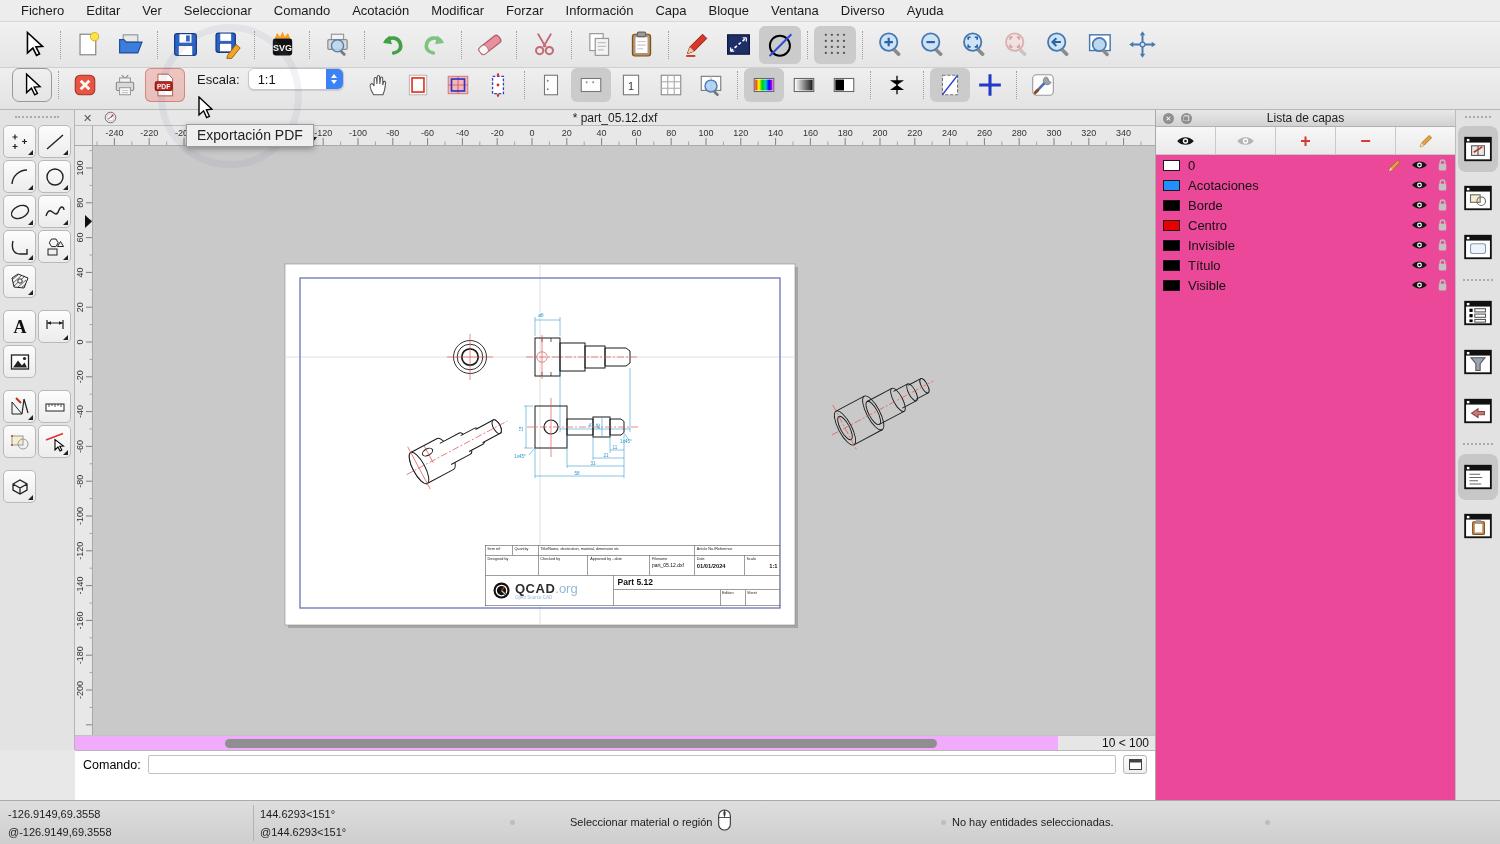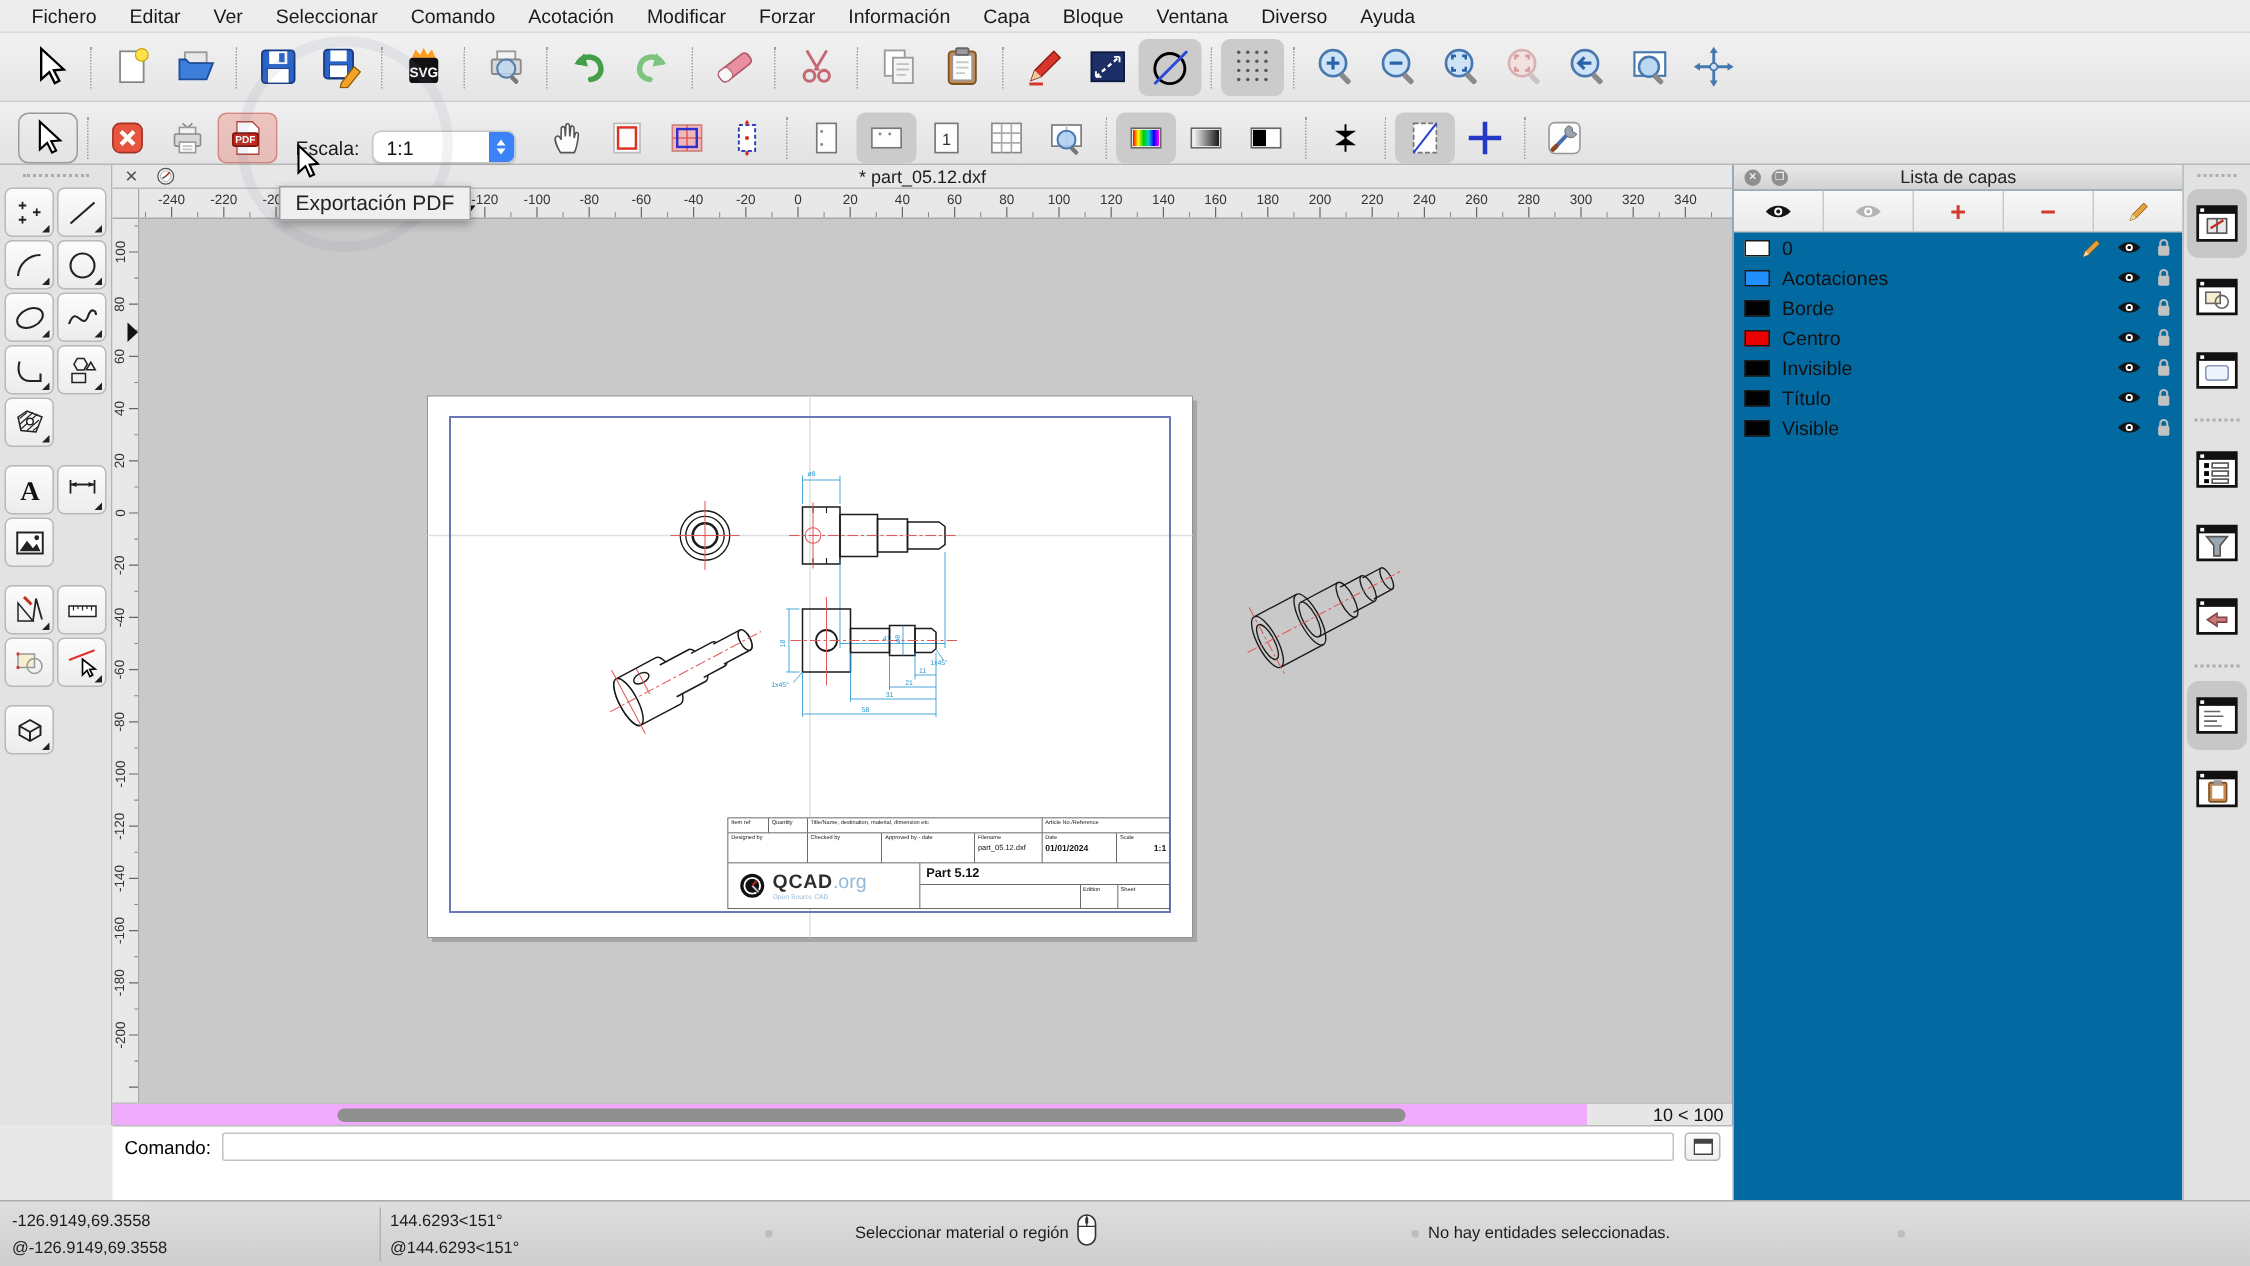--- a/index.html
+++ b/index.html
@@ -5,21 +5,21 @@
   * {margin:0;padding:0;box-sizing:border-box}
   html,body {width:1500px;height:844px}
   body {position:relative;font-family:"Liberation Sans",sans-serif;background:#e8e8e8;overflow:hidden}
 
   
   #menubar {position:absolute;left:0;top:0;width:1500px;height:22px;background:#ededed;border-bottom:1px solid #d8d8d8;display:flex;align-items:center;padding-left:10px;font-size:13px;color:#1a1a1a;z-index:5}
   .menu-item {padding:0 11px;line-height:22px;white-space:nowrap}
 
   
   #toolbar1 {position:absolute;left:0;top:22px;width:1500px;height:46px;background:linear-gradient(#f1f1f1,#e5e5e5);border-bottom:1px solid #cfcfcf;display:flex;align-items:center;padding-left:12px}
-  #toolbar2 {position:absolute;left:0;top:68px;width:1500px;height:42px;background:linear-gradient(#efefef,#e3e3e3);border-bottom:1px solid #b7b7b7;display:flex;align-items:flex-end;padding-left:12px}
+  #toolbar2 {position:absolute;left:0;top:68px;width:1500px;height:42px;background:linear-gradient(#efefef,#e3e3e3);border-bottom:1px solid #b7b7b7;display:flex;align-items:flex-start;padding-left:12px}
   .tbtn {width:42px;height:38px;display:flex;align-items:center;justify-content:center;border-radius:6px;flex:0 0 auto}
   .tbtn svg {width:29px;height:29px}
   #toolbar2 .tbtn {width:40px;height:34px}
   #toolbar2 .tbtn svg {width:26px;height:26px}
   .tbtn.active {background:#cbcbcb}
   .tbtn.disabled {opacity:.5}
   .tbtn.hover-pdf {background:rgba(235,90,75,.28);box-shadow:inset 0 0 0 1px rgba(190,60,50,.45)}
   .tbtn.pointer-boxed {border:1px solid #9a9a9a;border-radius:7px;width:46px}
   .tsep {width:1px;height:28px;border-left:1px dotted #9e9e9e;margin:0 6px;flex:0 0 auto}
   #escala {display:flex;align-items:center;flex:0 0 auto}
@@ -76,21 +76,21 @@
   .brand2 {font-size:26px;color:#93b8d8}
   .brandsub {font-size:9px;color:#93b8d8;margin-top:-3px}
   .tb-right {flex:1;display:flex;flex-direction:column}
   .tb-part {height:29px;border-bottom:1px solid #3a3a3a;font-size:17px;font-weight:bold;padding:3px 0 0 8px;color:#111}
   .tb-sub {flex:1;display:flex}
   .tb-sub .s1 {width:214px;border-right:1px solid #3a3a3a}
   .tb-sub .s2 {width:50px;border-right:1px solid #3a3a3a;font-size:7.5px;padding:1px 3px;color:#222}
   .tb-sub .s3 {flex:1;font-size:7.5px;padding:1px 3px;color:#222}
 
   
-  #layers {position:absolute;left:1155px;top:110px;width:300px;height:690px;background:#0369a1;border-left:1px solid #a9a9a9}
+  #layers {position:absolute;left:1155px;top:110px;width:300px;height:690px;background:#ec4899;border-left:1px solid #a9a9a9}
   .lp-head {height:17px;background:linear-gradient(#e8e8e8,#d2d2d2);border-bottom:1px solid #b0b0b0;display:flex;align-items:center;position:relative}
   .lp-btn {width:11px;height:11px;border-radius:50%;background:#8f8f8f;color:#fff;font-size:7px;line-height:11px;text-align:center;margin-left:7px;z-index:2}
   .lp-title {position:absolute;left:0;width:100%;text-align:center;font-size:12px;color:#222}
   .lp-toolbar {height:28px;display:flex;background:linear-gradient(#f7f7f7,#eaeaea);border-bottom:1px solid #c6c6c6}
   .lp-tool {flex:1;border-right:1px solid #c9c9c9;display:flex;align-items:center;justify-content:center}
   .lp-tool:last-child {border-right:none}
   .lp-tool svg {width:19px;height:14px}
   .lp-tool svg.pencil {width:16px;height:16px}
   .lp-sign {font-size:18px;font-weight:bold;color:#d23b2e;line-height:18px}
   .lp-row {height:20px;display:flex;align-items:center;padding:0 7px;font-size:13px;color:#111}

